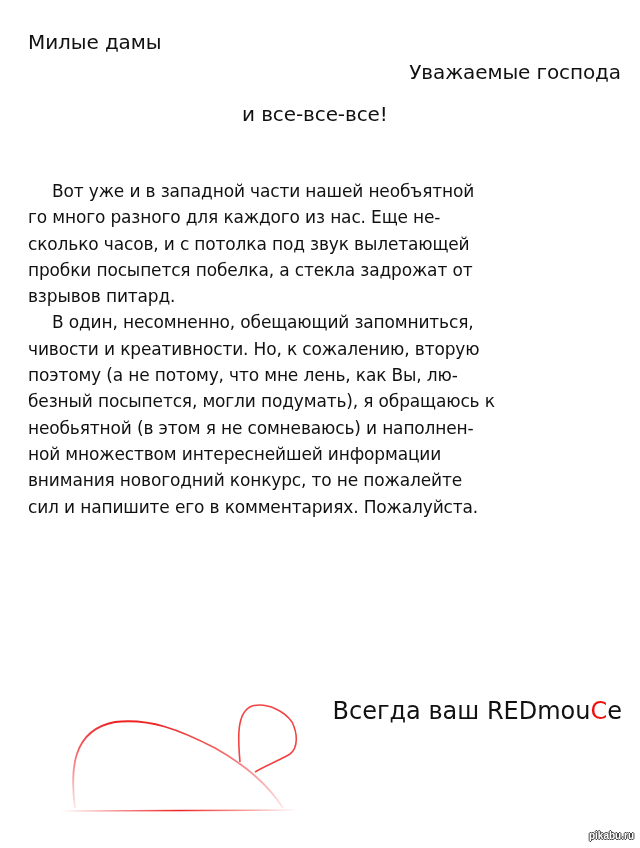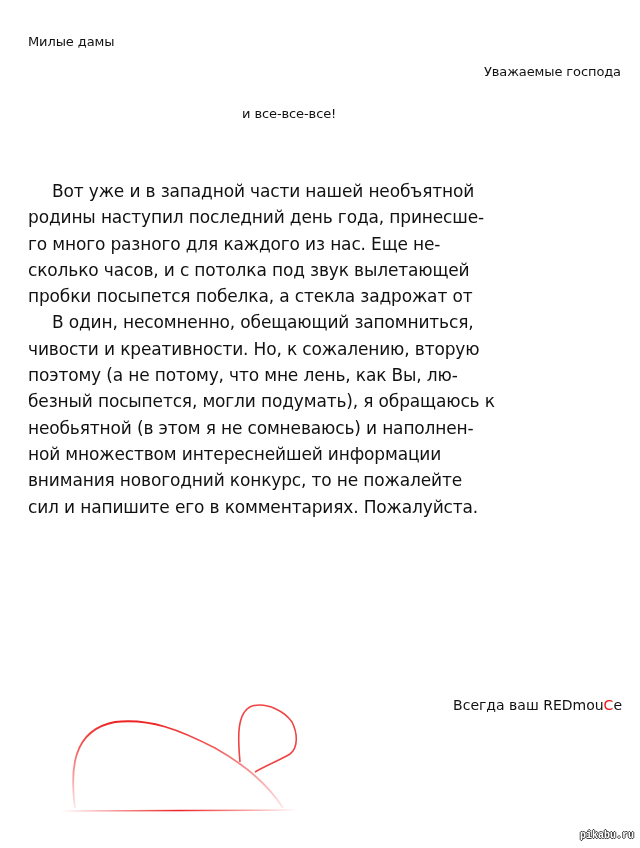--- a/index.html
+++ b/index.html
@@ -1,44 +1,44 @@
 <!DOCTYPE html>
 <html><head>
   <meta charset="utf-8">
   <style>
     html, body { margin: 0; padding: 0; background: #ffffff; }
     body { width: 640px; height: 848px; position: relative; overflow: hidden;
       font-family: "DejaVu Sans", sans-serif; color: #111111; }
-    .line { position: absolute; font-size: 13px; white-space: nowrap; line-height: 26px; letter-spacing: -0.1px; }
+    .line { position: absolute; font-size: 20px; white-space: nowrap; line-height: 26px; letter-spacing: -0.1px; }
     .greet-1 { left: 28px; top: 29px; }
     .greet-2 { right: 19px; top: 59px; }
     .greet-3 { left: 242px; top: 101px; }
     .body-text { position: absolute; left: 28px; top: 178px; width: 596px; font-size: 17px; line-height: 26.3px; letter-spacing: -0.15px; }
     .body-text .bl { display: block; white-space: nowrap; }
     .body-text .indent { padding-left: 24px; }
-    .sign { position: absolute; right: 18px; top: 697px; font-size: 14px; white-space: nowrap; }
+    .sign { position: absolute; right: 18px; top: 697px; font-size: 24px; white-space: nowrap; }
     .sign .accent { color: #ee1111; }
     .mouse { position: absolute; left: 0; top: 690px; width: 320px; height: 158px; }
     .watermark { position: absolute; right: 6px; bottom: 7px; font-size: 10px; color: #ffffff;
-      font-family: Liberation Mono, monospace; font-weight: bold;
+      font-family: Liberation Sans, sans-serif; font-weight: bold;
       text-shadow: -1px 0 #444, 1px 0 #444, 0 -1px #444, 0 1px #444; }
   </style>
 </head>
 <body>
 
 <div class="line greet-1">Милые дамы</div>
 <div class="line greet-2">Уважаемые господа</div>
 <div class="line greet-3">и все-все-все!</div>
 
 <div class="body-text">
   <span class="bl indent">Вот уже и в западной части нашей необъятной</span>
-  <span class="bl">родины наступил последний день года, принесше-</span>
   <span class="bl">го много разного для каждого из нас. Еще не-</span>
   <span class="bl">сколько часов, и с потолка под звук вылетающей</span>
   <span class="bl">пробки посыпется побелка, а стекла задрожат от</span>
+  <span class="bl">взрывов питард.</span>
   <span class="bl indent">В один, несомненно, обещающий запомниться,</span>
   <span class="bl">чивости и креативности. Но, к сожалению, вторую</span>
   <span class="bl">поэтому (а не потому, что мне лень, как Вы, лю-</span>
   <span class="bl">безный посыпется, могли подумать), я обращаюсь к</span>
   <span class="bl">необьятной (в этом я не сомневаюсь) и наполнен-</span>
   <span class="bl">ной множеством интереснейшей информации</span>
   <span class="bl">внимания новогодний конкурс, то не пожалейте</span>
   <span class="bl">сил и напишите его в комментариях. Пожалуйста.</span>
 </div>
 

